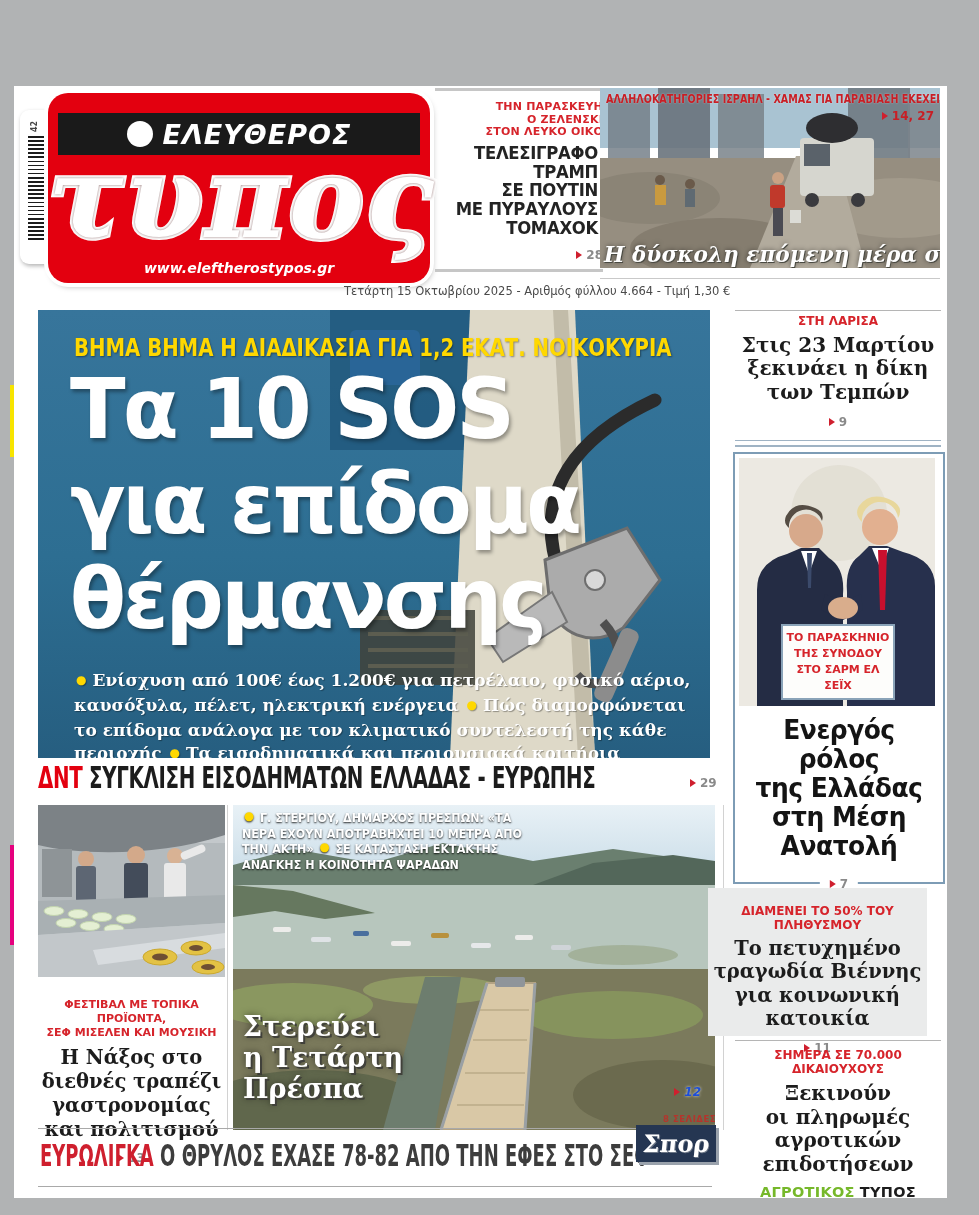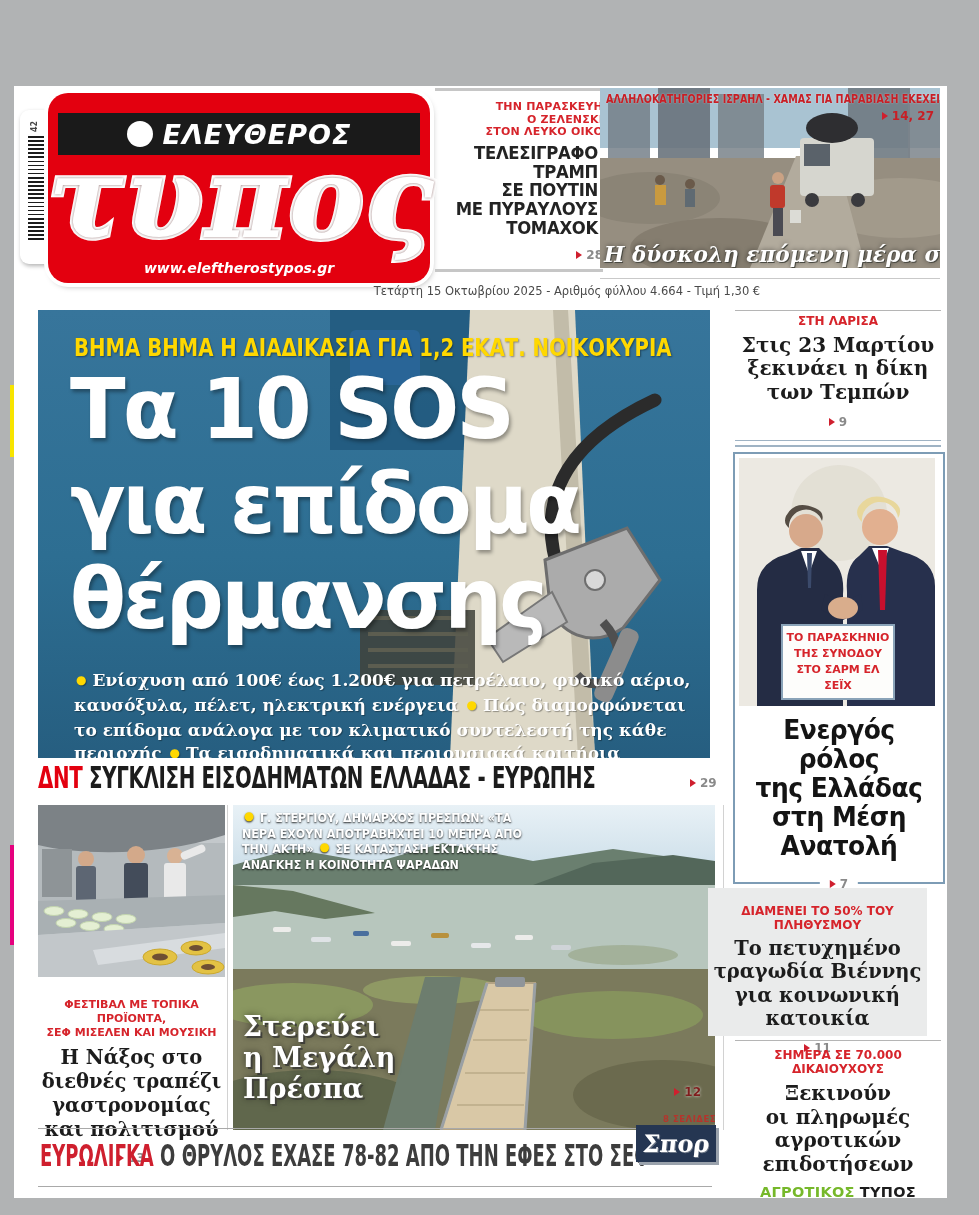--- a/index.html
+++ b/index.html
@@ -30,21 +30,21 @@
   .midcol .kick{margin-top:15px;font-size:11px;line-height:1.15;letter-spacing:.2px;}
   .midcol .head{margin-top:5px;font-size:17.5px;line-height:1.07;font-weight:bold;color:#232323;letter-spacing:-.3px;transform:scaleX(.94);transform-origin:center;}
   .midcol .ref{margin-top:6px;}
   
   .gaza{position:absolute;left:586px;top:2px;width:340px;height:180px;overflow:hidden;}
   .gaza svg{position:absolute;left:0;top:0;}
   .gaza .over{position:absolute;left:6px;top:4px;white-space:nowrap;font-size:12px;font-weight:bold;color:#c81e25;transform:scaleX(.8);transform-origin:left center;text-shadow:0 0 2px rgba(255,255,255,.5);}
   .gaza .ref{position:absolute;right:6px;top:21px;font-size:12px;font-weight:bold;color:#c81e25;}
   .gaza .cap{position:absolute;left:4px;bottom:1px;white-space:nowrap;font-family:"DejaVu Serif",serif;font-style:italic;font-weight:bold;font-size:23px;color:#fff;transform:scaleX(.94);transform-origin:left center;text-shadow:1px 1px 0 #4a4a42,0 0 6px rgba(0,0,0,.55);}
   
-  .dateline{position:absolute;left:330px;top:198px;width:446px;text-align:center;font-size:11.5px;color:#4a4a4a;}
+  .dateline{position:absolute;left:330px;top:198px;width:446px;text-align:left;font-size:11.5px;color:#4a4a4a;}
   
   .lead{position:absolute;left:24px;top:224px;width:672px;height:448px;background:linear-gradient(180deg,#37759b 0%,#2d6e92 55%,#265e80 100%);overflow:hidden;}
   .lead svg{position:absolute;right:0;top:0;}
   .lead .kick{position:absolute;left:36px;top:24px;white-space:nowrap;font-size:24px;font-weight:bold;color:#ffd800;transform:scaleX(.82);transform-origin:left center;text-shadow:1px 1px 2px rgba(0,0,0,.4);}
   .lead .head{position:absolute;left:32px;top:52px;color:#fff;font-weight:bold;font-size:84px;line-height:95px;letter-spacing:-3px;transform:scaleX(.97);transform-origin:left center;text-shadow:2px 3px 4px rgba(0,0,0,.35);}
   .lead .bullets{position:absolute;left:36px;top:342px;width:625px;font-family:"DejaVu Serif",serif;font-weight:bold;font-size:17px;line-height:23px;color:#fff;text-shadow:1px 1px 1px rgba(0,0,0,.35);}
   .ydot::before{content:"●";color:#ffd800;font-size:12px;margin-right:6px;position:relative;top:-2px;}
   .ydot{margin-left:2px;}
   
   .imf{position:absolute;left:24px;top:674px;width:694px;height:42px;}
@@ -56,21 +56,21 @@
   .kitchen{position:absolute;left:24px;top:719px;width:187px;height:172px;overflow:hidden;}
   .naxos{position:absolute;left:24px;top:912px;width:187px;text-align:center;}
   .naxos .kick{font-size:11px;line-height:1.25;}
   .naxos .head{margin-top:7px;font-family:"DejaVu Serif",serif;font-weight:bold;font-size:19.5px;line-height:1.22;color:#1c1c1c;}
   .naxos .ref{margin-top:6px;}
   .prespa{position:absolute;left:219px;top:719px;width:482px;height:325px;overflow:hidden;}
   .prespa svg{position:absolute;left:0;top:0;}
   .prespa .cap{position:absolute;left:9px;top:6px;width:310px;font-size:11.5px;line-height:1.32;font-weight:bold;color:#fff;text-shadow:0 1px 2px rgba(0,0,0,.85);transform:scaleX(.97);transform-origin:left top;}
   .prespa .head{position:absolute;left:10px;top:206px;font-family:"DejaVu Serif",serif;font-weight:bold;font-size:27px;line-height:1.15;color:#fff;text-shadow:2px 2px 0 #41413b,0 0 7px rgba(0,0,0,.55);}
   .prespa .ref{position:absolute;right:14px;bottom:30px;}
-  .prespa .ref .refnum{color:#7f1d1d;text-shadow:0 0 3px rgba(255,255,255,.8);}
+  .prespa .ref .refnum{color:#1d4ed8;text-shadow:0 0 3px rgba(255,255,255,.8);font-style:italic;}
   
   .sportstrip{position:absolute;left:24px;top:1042px;width:674px;}
   .sportstrip .r1{position:absolute;top:0;left:0;right:0;height:1px;background:#a9a9a9;}
   .sportstrip .r2{position:absolute;top:58px;left:0;right:0;height:1px;background:#a9a9a9;}
   .sportstrip .txt{position:absolute;left:2px;top:10px;white-space:nowrap;font-size:30px;font-weight:bold;letter-spacing:0;transform:scaleX(.60);transform-origin:left center;}
   .sportstrip .tag{color:#cf1f2e;}
   .sportstrip .hl{color:#3d3d3d;}
   .sportlogo{position:absolute;left:598px;top:-14px;width:80px;}
   .sportlogo .pages{text-align:right;font-size:8.5px;font-weight:bold;color:#b5342c;letter-spacing:.5px;}
   .sportlogo .box{margin-top:1px;height:37px;background:#253652;box-shadow:3px 3px 0 #9aa2ac;display:flex;align-items:center;justify-content:center;}
@@ -294,21 +294,21 @@
         <line x1="240" y1="235" x2="294" y2="235" stroke="#c2b28f" stroke-width="2"></line>
         <line x1="232" y1="268" x2="292" y2="268" stroke="#c2b28f" stroke-width="2"></line>
         <line x1="224" y1="300" x2="291" y2="300" stroke="#c2b28f" stroke-width="2"></line>
         <line x1="254" y1="178" x2="208" y2="325" stroke="#9aa0a4" stroke-width="3"></line>
         <line x1="302" y1="178" x2="292" y2="325" stroke="#9aa0a4" stroke-width="3"></line>
         <rect x="262" y="172" width="30" height="10" rx="2" fill="#8f959a"></rect>
       </svg>
       <div class="cap"><span class="ydot"></span><span>Γ. ΣΤΕΡΓΙΟΥ, ΔΗΜΑΡΧΟΣ ΠΡΕΣΠΩΝ: «ΤΑ ΝΕΡΑ ΕΧΟΥΝ ΑΠΟΤΡΑΒΗΧΤΕΙ 10 ΜΕΤΡΑ ΑΠΟ ΤΗΝ ΑΚΤΗ»</span> <span class="ydot"></span><span>ΣΕ ΚΑΤΑΣΤΑΣΗ ΕΚΤΑΚΤΗΣ ΑΝΑΓΚΗΣ Η ΚΟΙΝΟΤΗΤΑ ΨΑΡΑΔΩΝ</span></div>
       <div class="head">
         <div>Στερεύει</div>
-        <div>η Μεγάλη</div>
+        <div>η Τετάρτη</div>
         <div>Πρέσπα</div>
       </div>
       <div class="ref"><span class="tri sm"></span><span class="refnum">12</span></div>
     </div>
 
     <div class="sportstrip">
       <div class="r1"></div>
       <div class="txt"><span class="tag">ΕΥΡΩΛΙΓΚΑ</span> <span class="hl">Ο ΘΡΥΛΟΣ ΕΧΑΣΕ 78-82 ΑΠΟ ΤΗΝ ΕΦΕΣ ΣΤΟ ΣΕΦ</span></div>
       <div class="sportlogo">
         <div class="pages">8 ΣΕΛΙΔΕΣ</div>

